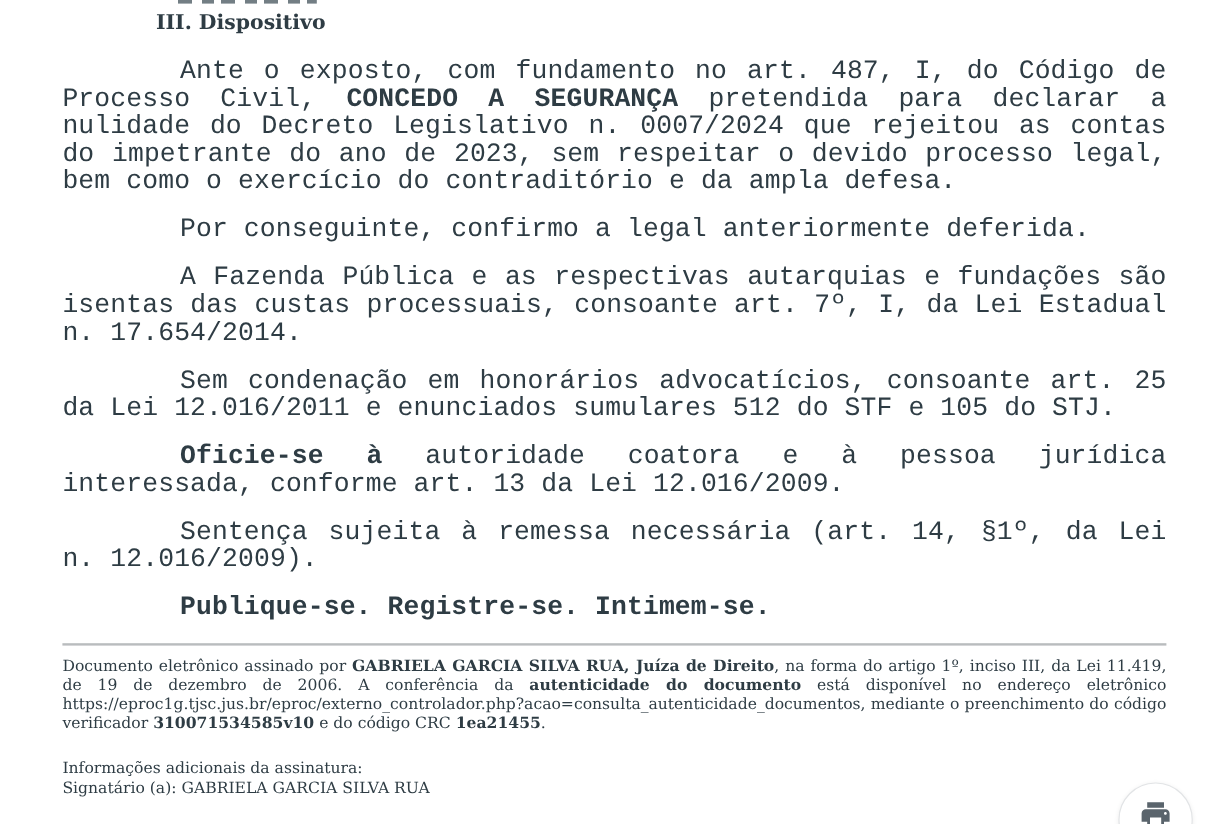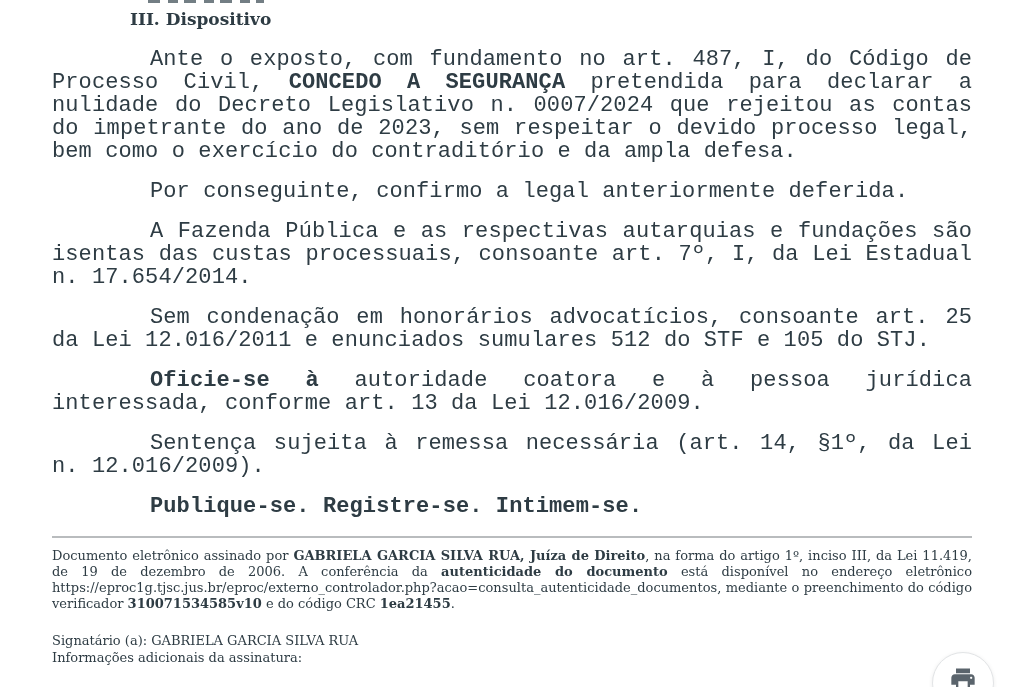--- a/index.html
+++ b/index.html
@@ -98,22 +98,22 @@
         <p class="para"><b>Oficie-se à</b><span> autoridade coatora e à pessoa jurídica interessada, conforme art. 13 da Lei 12.016/2009.</span></p>
         <p class="para"><span>Sentença sujeita à remessa necessária (art. 14, §1º, da Lei n. 12.016/2009).</span></p>
         <p class="para"><b>Publique-se. Registre-se. Intimem-se.</b></p>
       </div>
   </div>
 
   <div class="footer">
     <div class="divider"></div>
     <p class="sig" id="signature-paragraph"><span>Documento eletrônico assinado por </span><b>GABRIELA GARCIA SILVA RUA, Juíza de Direito</b><span>, na forma do artigo 1º, inciso III, da Lei 11.419, de 19 de dezembro de 2006. A conferência da </span><b>autenticidade do documento</b><span> está disponível no endereço eletrônico https://eproc1g.tjsc.jus.br/eproc/externo_controlador.php?acao=consulta_autenticidade_documentos, mediante o preenchimento do código verificador </span><b>310071534585v10</b><span> e do código CRC </span><b>1ea21455</b><span>.</span></p>
     <div class="addl" id="additional-info">
-      <div>Signatário (a): GABRIELA GARCIA SILVA RUA</div>
-    <div>Informações adicionais da assinatura:</div>
+      <div>Informações adicionais da assinatura:</div>
+    <div>Signatário (a): GABRIELA GARCIA SILVA RUA</div>
       </div>
   </div>
 
   <button class="print-btn" title="">
     <span>
       <svg width="28" height="28" viewBox="0 0 24 24" fill="#5a646c" xmlns="http://www.w3.org/2000/svg">
         <path d="M19 8H5c-1.66 0-3 1.34-3 3v6h4v4h12v-4h4v-6c0-1.66-1.34-3-3-3zm-3 11H8v-5h8v5zm3-7c-.55 0-1-.45-1-1s.45-1 1-1 1 .45 1 1-.45 1-1 1zm-1-9H6v4h12V3z"></path>
       </svg>
     </span>
   </button>

